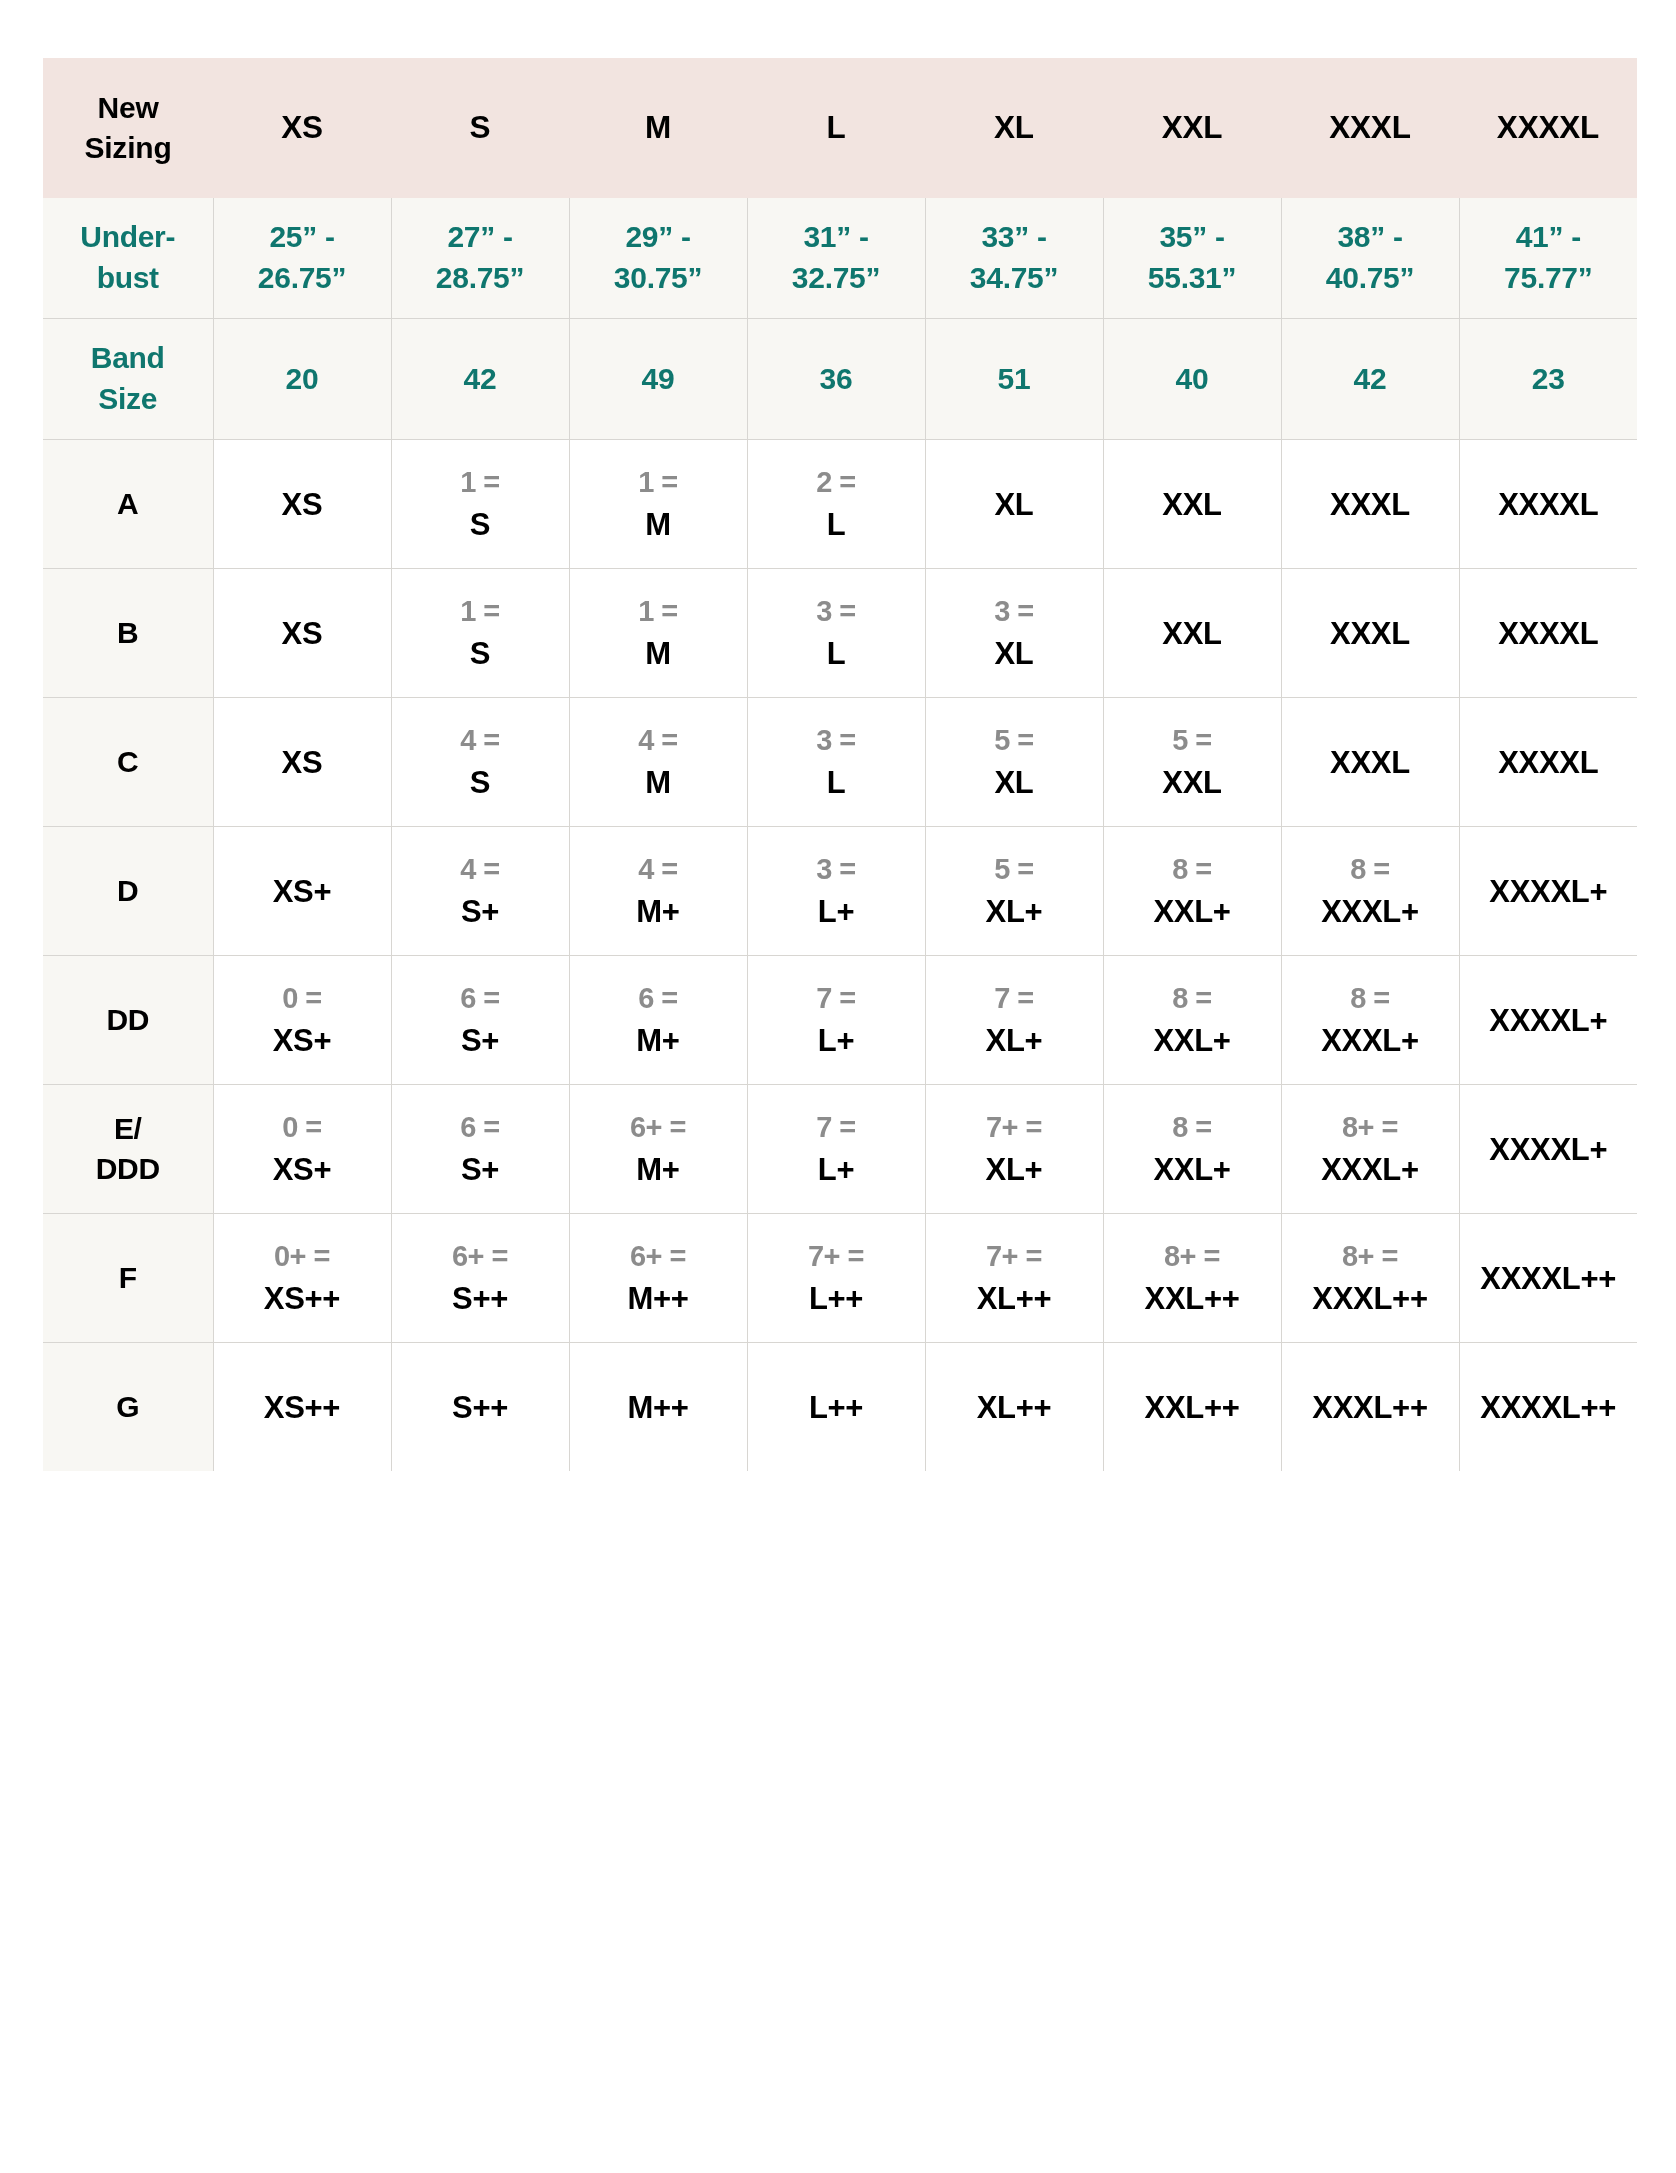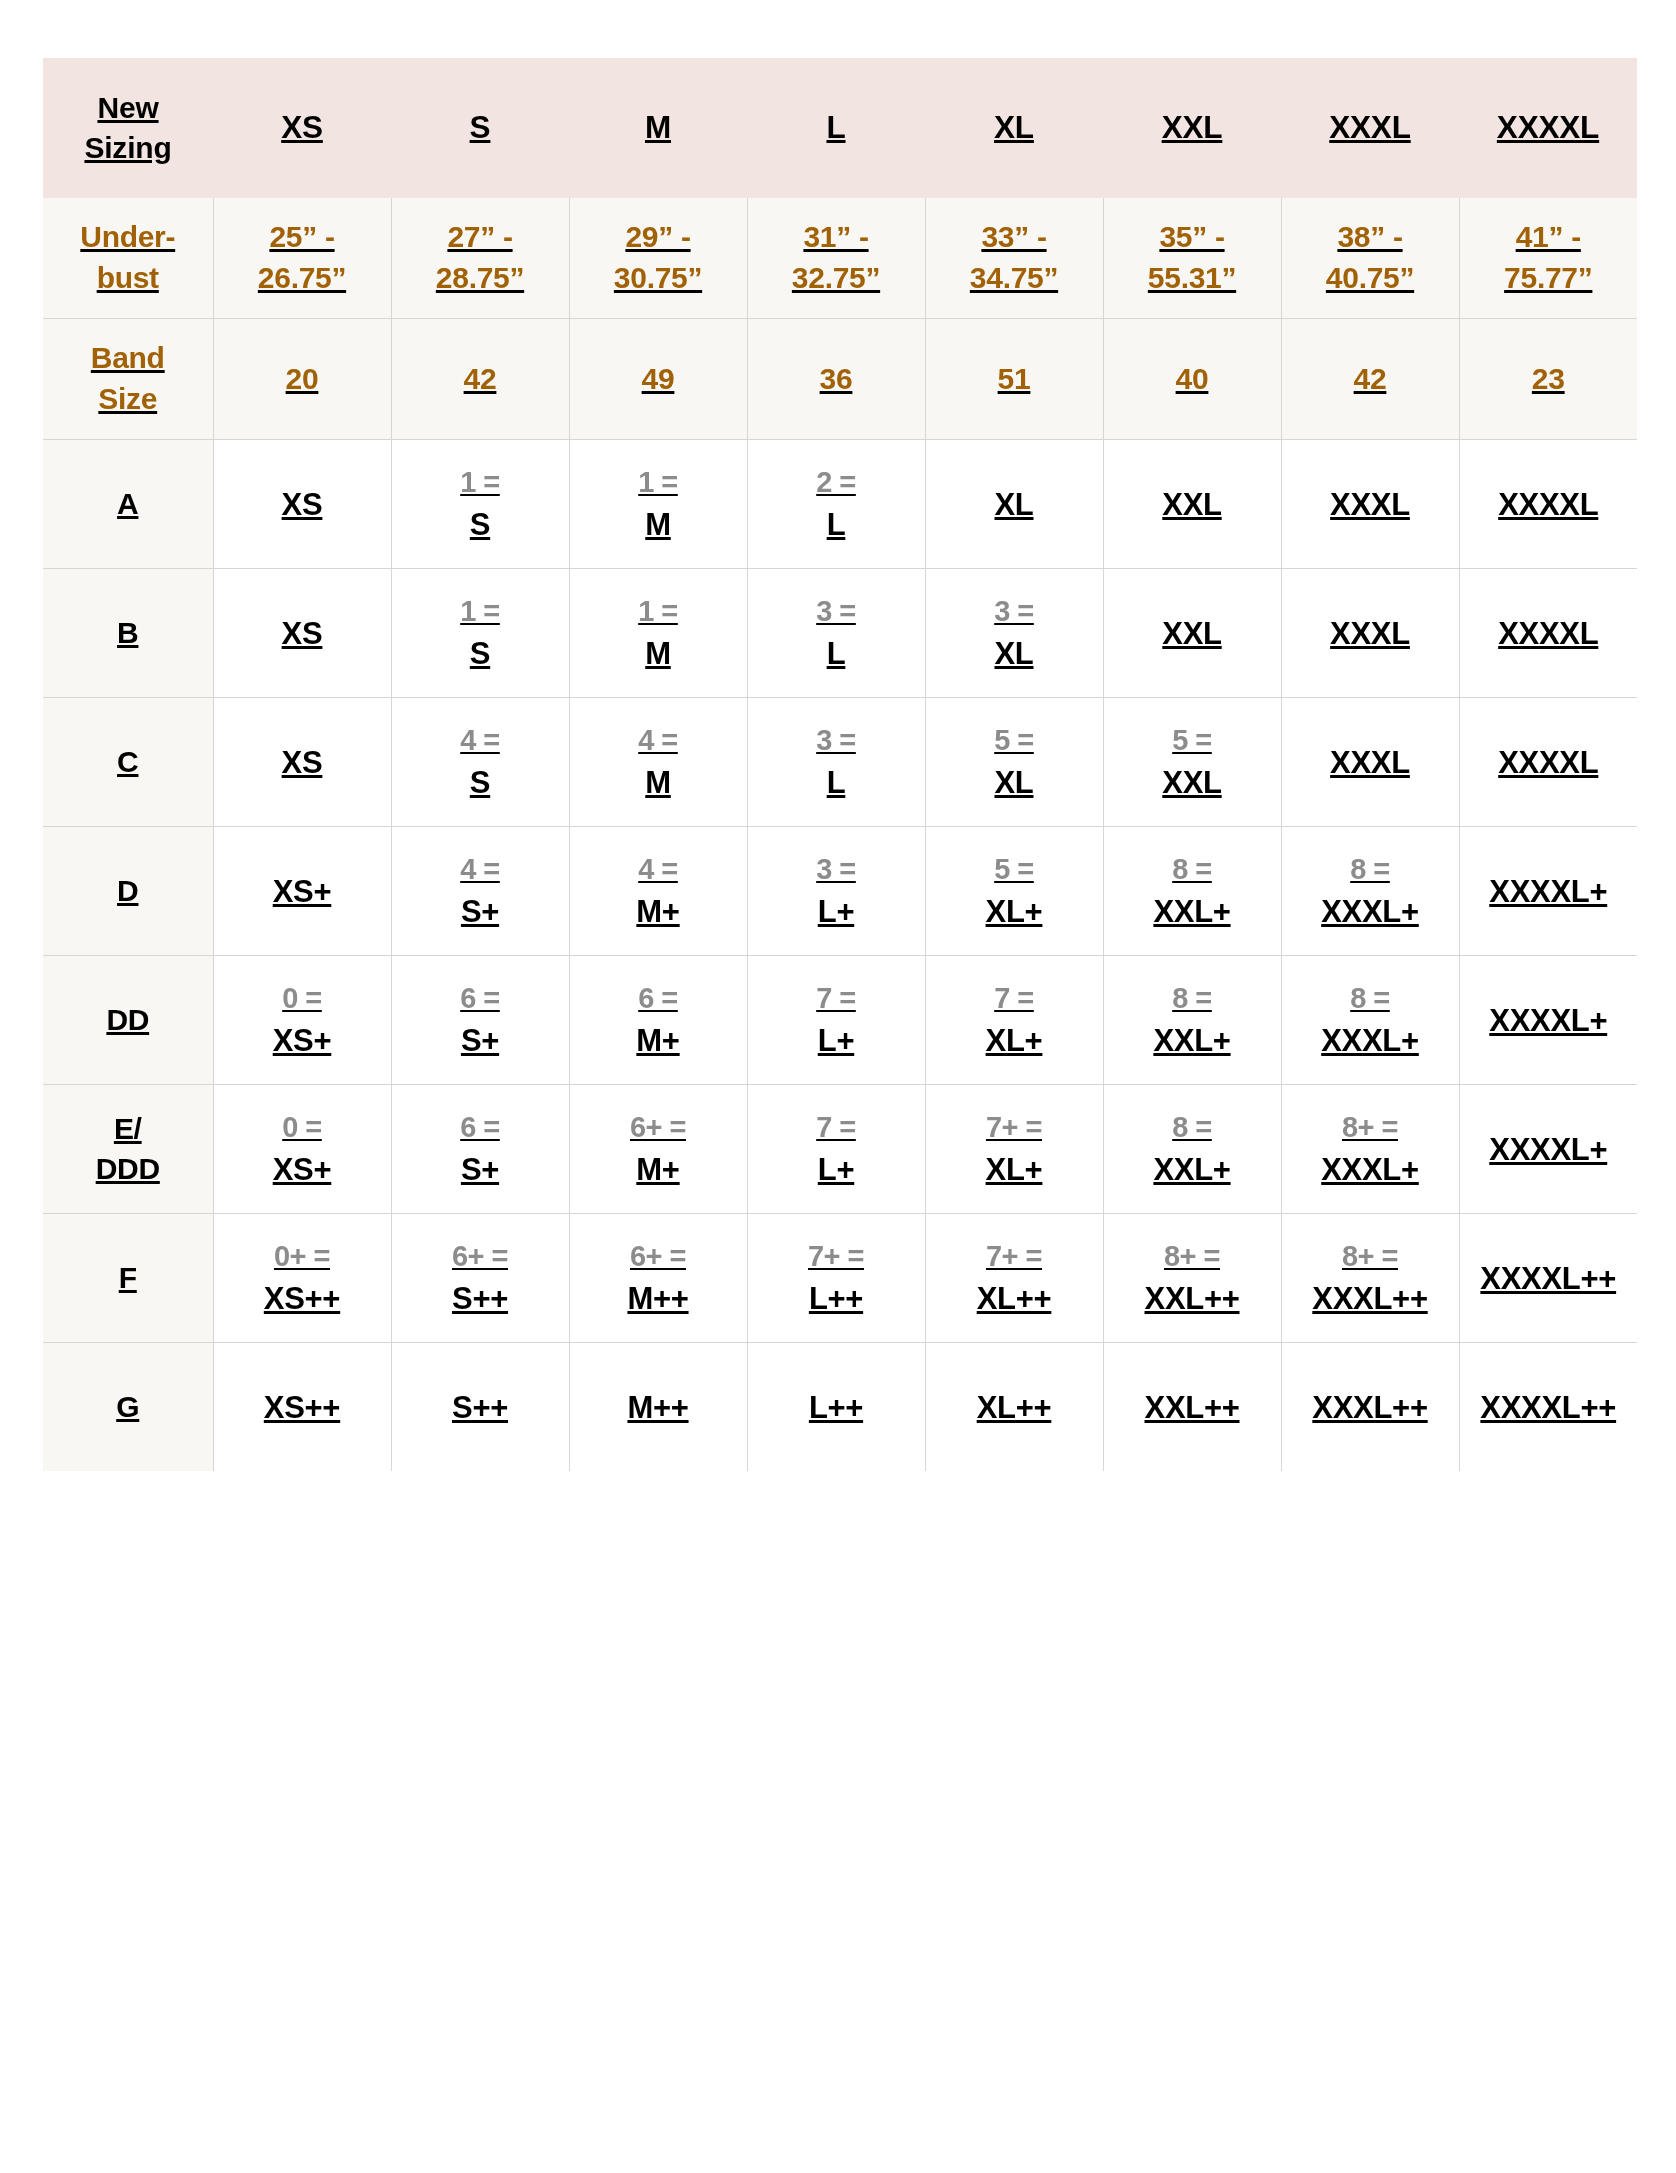--- a/index.html
+++ b/index.html
@@ -19,21 +19,20 @@
     position: absolute;
     left: 43px;
     top: 58px;
     width: 1590px;
   }
 
   table.size-chart {
     width: 1590px;
     border-collapse: collapse;
     table-layout: fixed;
-    text-decoration: underline;
   }
 
   table.size-chart col.label-col { width: 170px; }
   table.size-chart col.data-col  { width: 178px; }
 
   
   thead tr.header-row th {
     background: #f2e4e0;
     border: none;
     height: 140px;
@@ -52,21 +51,21 @@
 
   
   tbody tr.measure-row td {
     background: #f8f7f3;
     height: 120px;
     padding: 0 3.6px;
     vertical-align: middle;
     text-align: center;
     font-weight: 700;
     font-size: 30px;
-    color: #a16207;
+    color: #0f766e;
     line-height: 1.36;
     letter-spacing: -0.3px;
     border-bottom: 0.9px solid #d8d6d2;
     border-right: 0.9px solid #d8d6d2;
   }
   tbody tr.measure-row td.row-label {
     border-right: 0.9px solid #d8d6d2;
     font-size: 30px;
   }
   tbody tr.measure-row td.last-col { border-right: none; }

